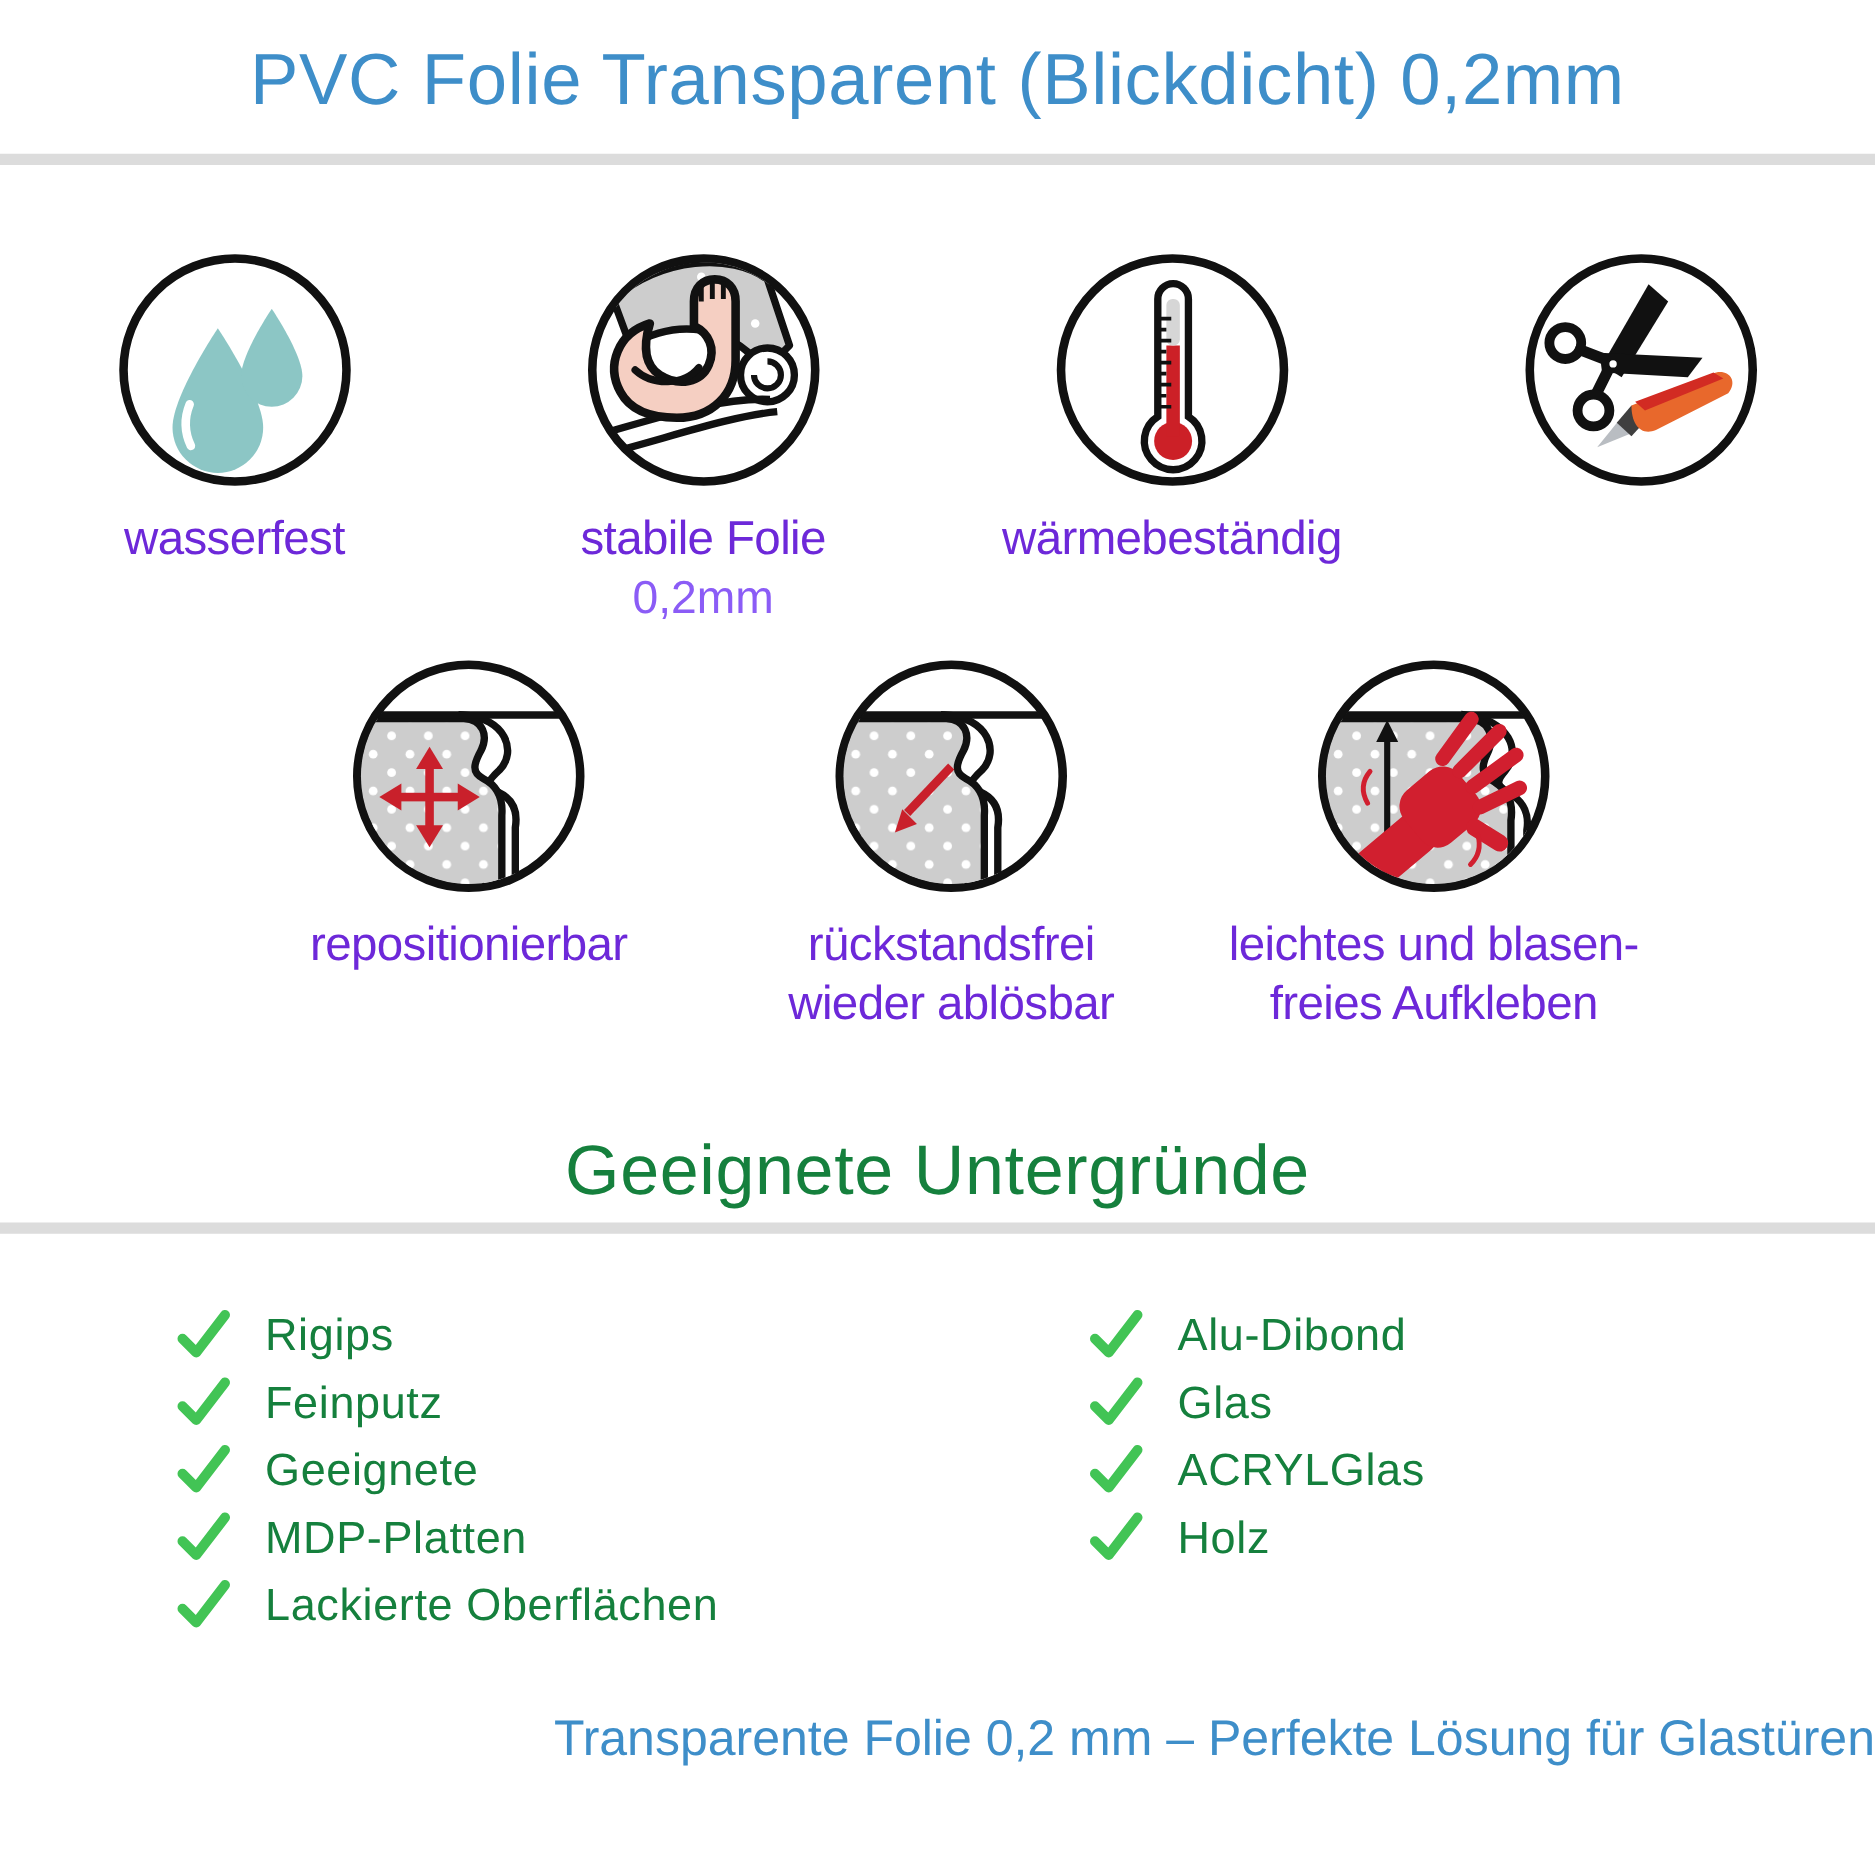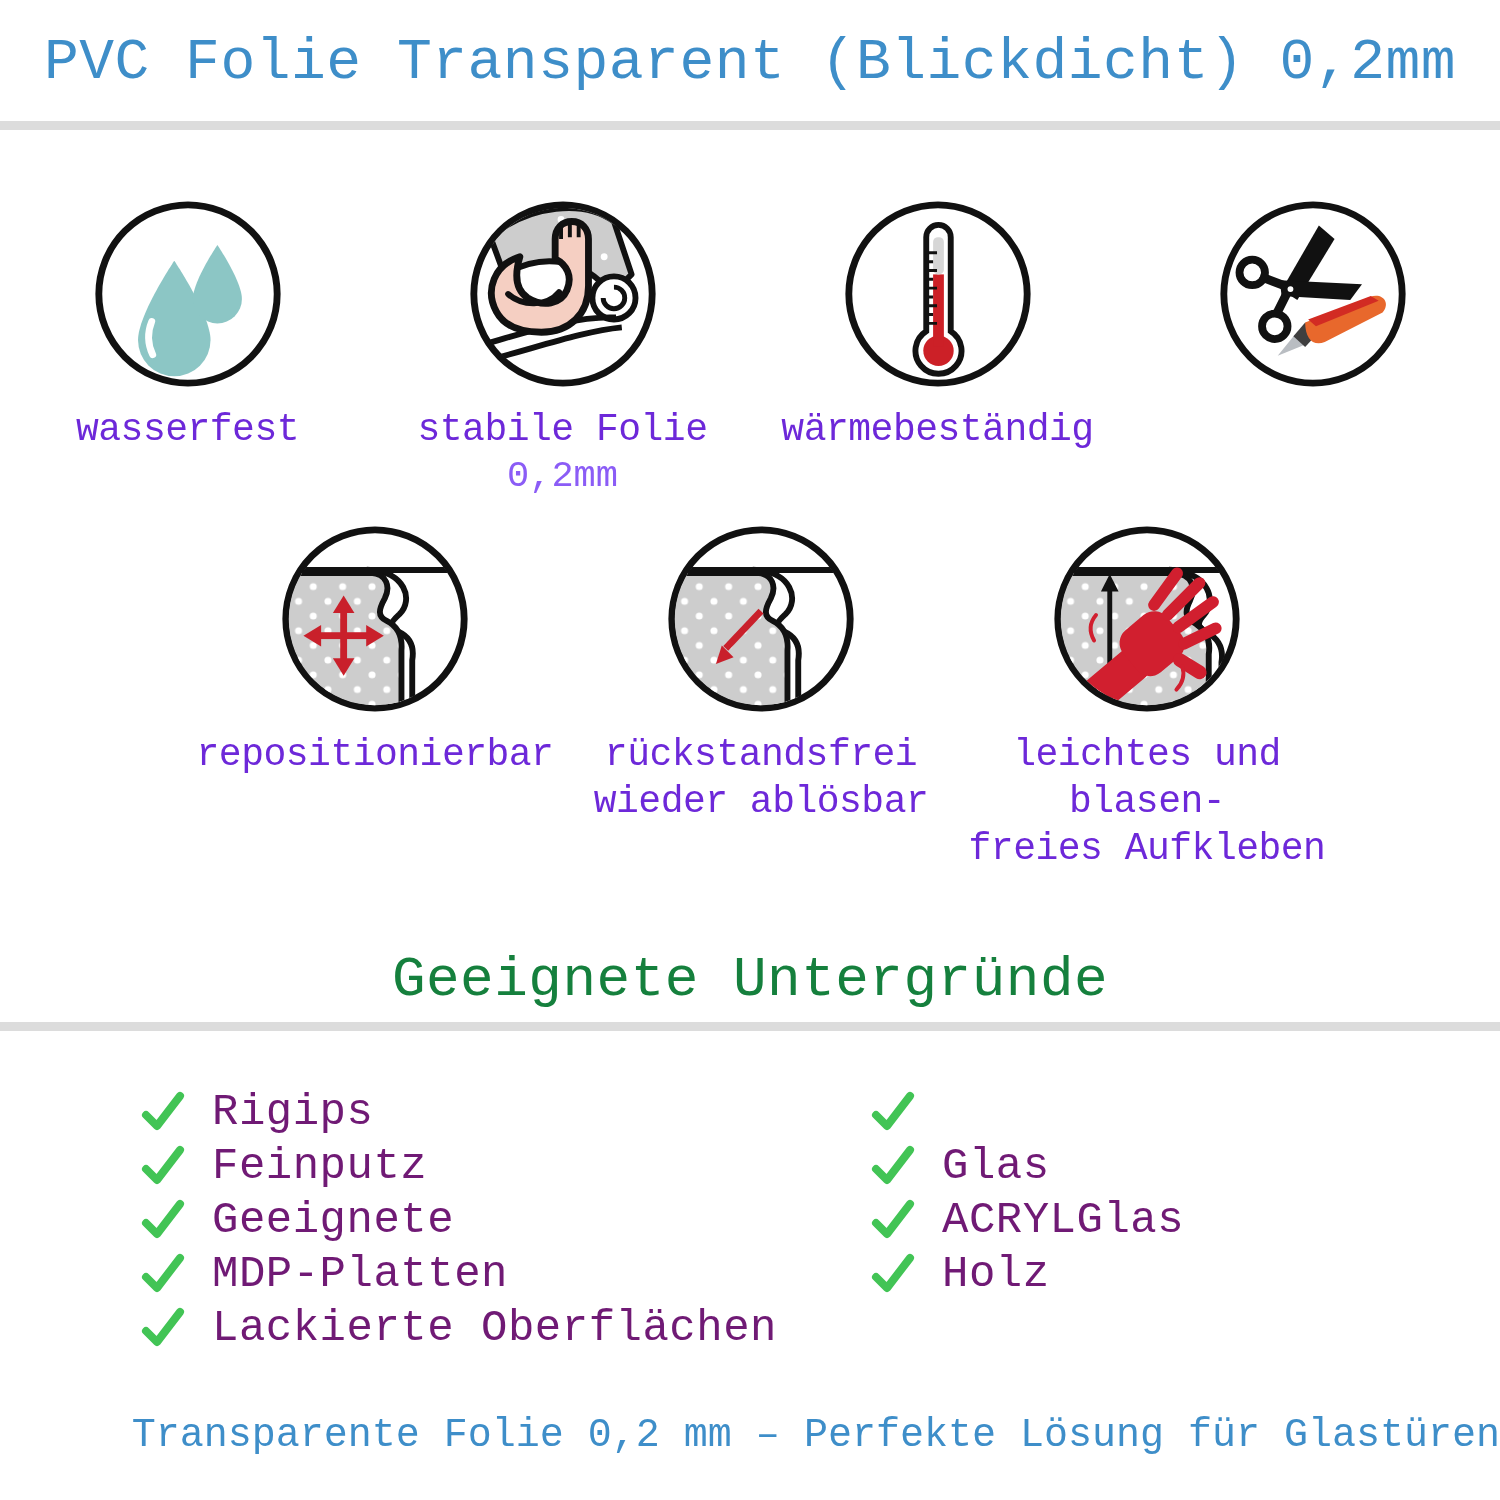--- a/index.html
+++ b/index.html
@@ -1,18 +1,18 @@
 <!DOCTYPE html>
 <html><head>
 <meta charset="utf-8">
 <style>
   html,body{margin:0;padding:0;background:#fff;}
   .canvas{
     position:relative;width:1500px;height:1500px;background:#ffffff;overflow:hidden;
-    font-family:Liberation Mono, monospace;
+    font-family:Liberation Sans, sans-serif;
   }
   .title{
     padding-top:30px;text-align:center;color:#3e8ec9;font-size:58px;font-weight:500;letter-spacing:.5px;
   }
   .divider{height:9px;background:#dcdcdc;}
   .divider.first{margin-top:26px;}
   .divider.second{margin-top:10px;}
   .features-row{display:grid;}
   .row1{margin-top:66px;grid-template-columns:repeat(4,375px);}
   .row2{margin-top:24px;width:1125px;margin-left:auto;margin-right:auto;grid-template-columns:repeat(3,375px);gap:11px;}
@@ -23,21 +23,21 @@
     margin-top:14px;font-size:38px;line-height:47px;color:#6d28d9;text-align:center;
     white-space:pre-line;letter-spacing:-0.5px;
   }
   .feature-sublabel{margin-top:2px;font-size:37px;color:#8b5cf6;text-align:center;}
   .subheading{margin-top:76px;text-align:center;color:#15803d;font-size:56px;font-weight:500;letter-spacing:.5px;}
   .substrates{margin-top:54px;display:flex;padding-left:140px;}
   .col-left{width:730px;}
   .check-item{height:54px;display:flex;align-items:center;}
   .check-icon{width:46px;height:46px;margin-right:26px;flex:0 0 auto;}
   .check-icon svg{width:46px;height:46px;display:block;}
-  .check-text{font-size:44px;color:#701a75;letter-spacing:.5px;}
+  .check-text{font-size:36px;color:#15803d;letter-spacing:.5px;}
   .footer-note{margin-top:58px;text-align:right;color:#3e8ec9;font-size:40px;letter-spacing:0;}
 </style>
 </head>
 <body>
 
 <div class="canvas">
 
   <div class="title">PVC Folie Transparent (Blickdicht) 0,2mm</div>
   <div class="divider first"></div>
 
@@ -269,20 +269,21 @@
         <span class="check-text">Lackierte Oberflächen</span>
       </div>
     </div>
     <div class="col-right">
       <div class="check-item">
         <span class="check-icon">
             <svg viewBox="0 0 46 46">
               <path d="M6 26 L17 37 L40 7" fill="none" stroke="#42c455" stroke-width="8" stroke-linecap="round" stroke-linejoin="round"></path>
             </svg>
           </span>
+        <span class="check-text">Alu-Dibond</span>
       </div>
       <div class="check-item">
         <span class="check-icon">
             <svg viewBox="0 0 46 46">
               <path d="M6 26 L17 37 L40 7" fill="none" stroke="#42c455" stroke-width="8" stroke-linecap="round" stroke-linejoin="round"></path>
             </svg>
           </span>
         <span class="check-text">Glas</span>
       </div>
       <div class="check-item">

